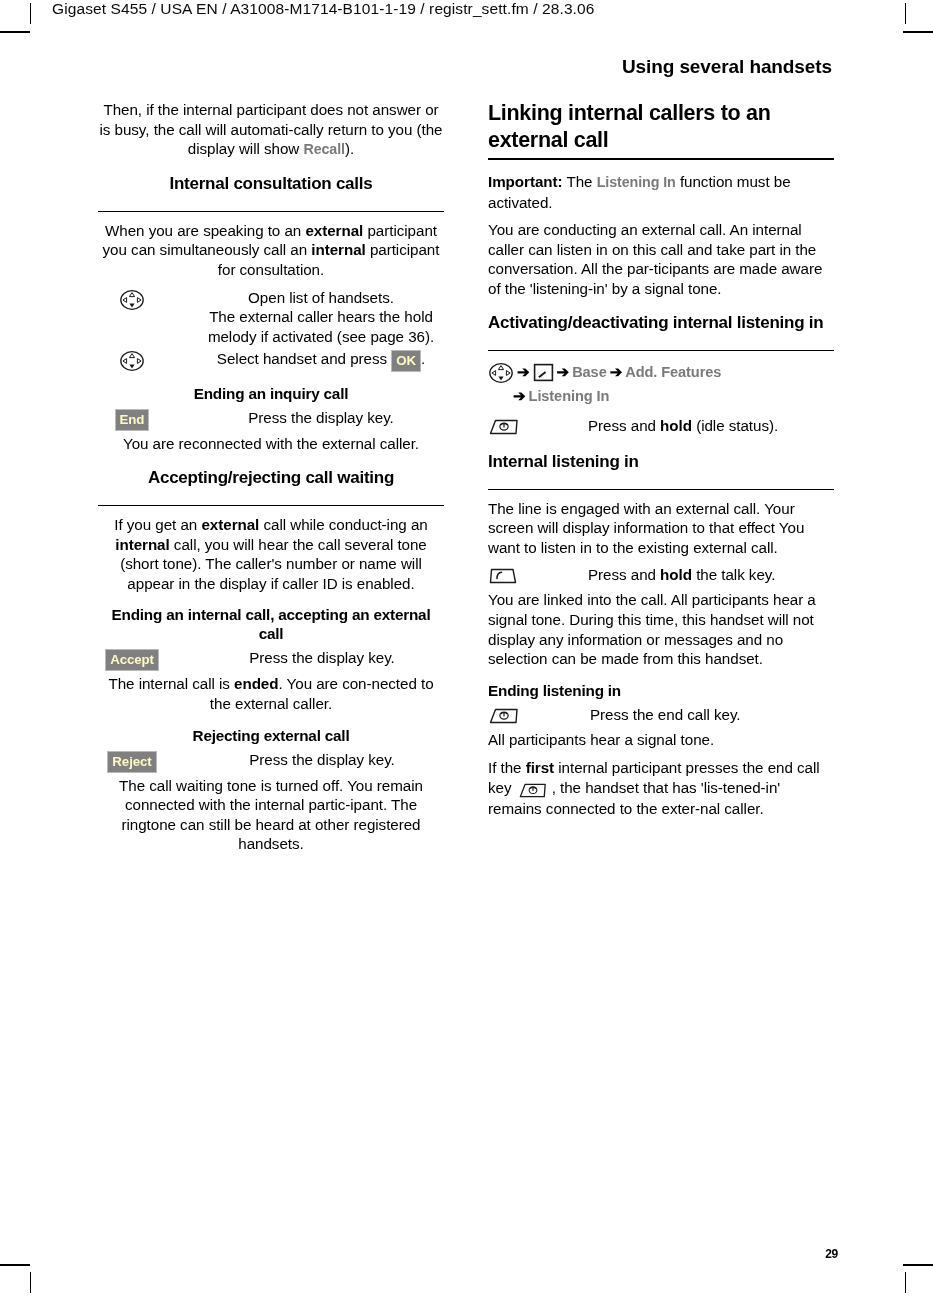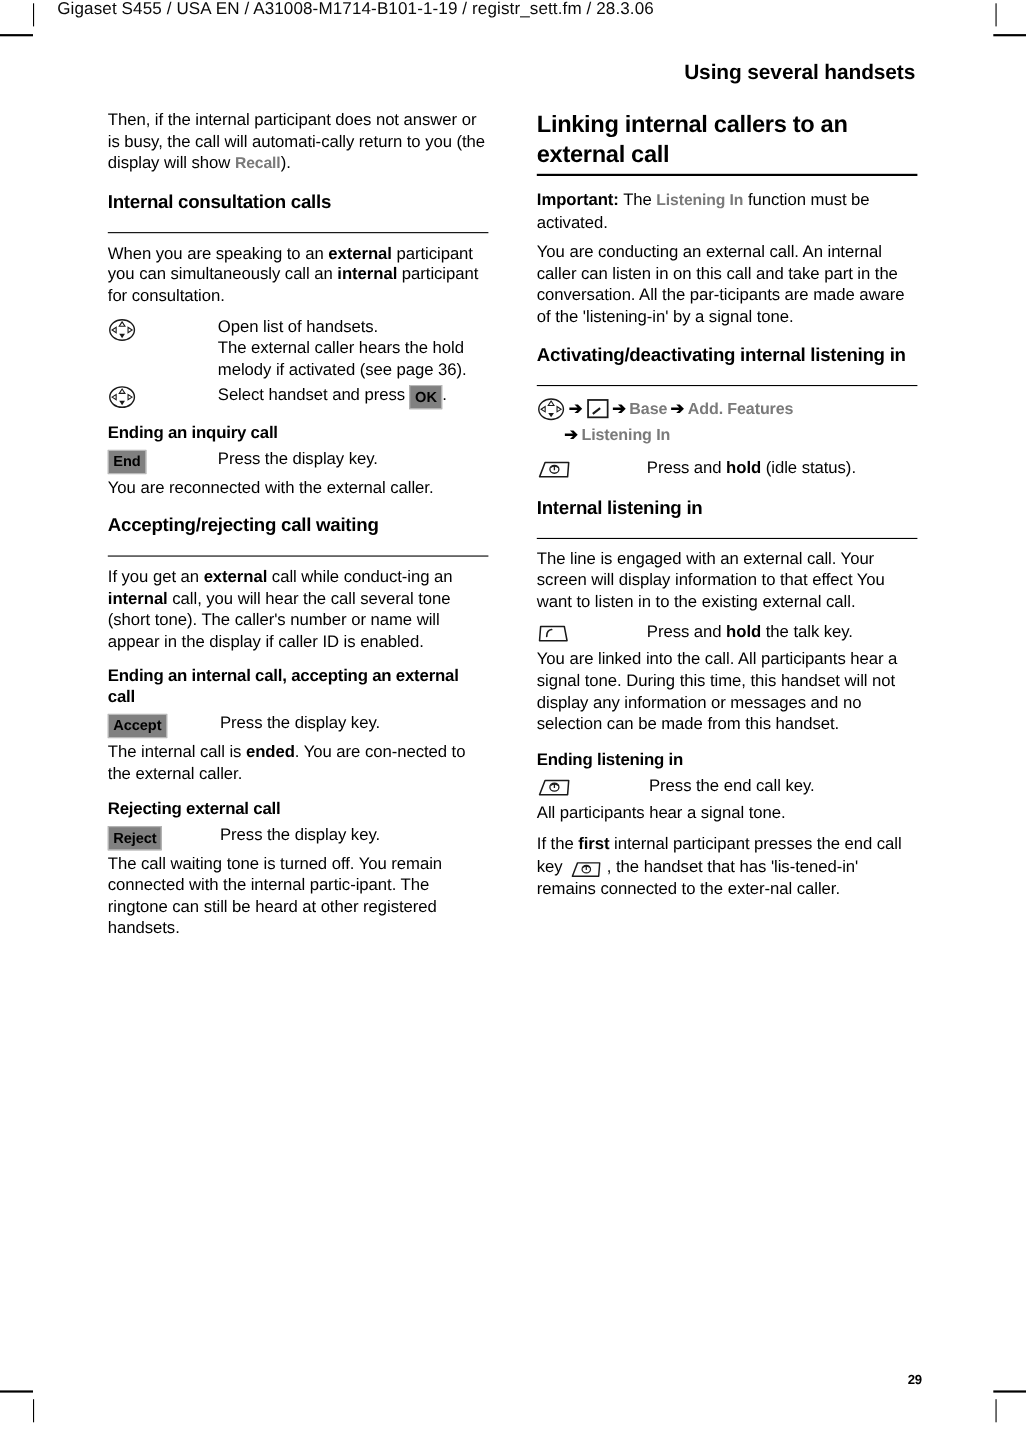--- a/index.html
+++ b/index.html
@@ -58,21 +58,21 @@
     left: 98px;
     top: 100px;
     width: 736px;
     height: 1000px;
   }
   .col {
     position: absolute;
     top: 0;
     width: 346px;
   }
-  .col-left  { left: 0px; }
+  .col-left  { left: 0px; text-align: center; }
   .col-right { left: 390px; }
 
   p {
     margin: 0 0 8px 0;
     font-size: 15.2px;
     line-height: 19.6px;
     letter-spacing: -.05px;
   }
   p.tight { margin-bottom: 9px; }
   b, strong { font-weight: bold; }
@@ -133,21 +133,21 @@
     font-size: 15.2px;
     line-height: 19.6px;
     letter-spacing: -.05px;
   }
   .keytext.indent-sm { padding-left: 2px; }
 
   
   .softkey {
     display: inline-block;
     background: #808080;
-    color: #000000;
+    color: #fef9c3;
     font-weight: bold;
     font-size: 13.3px;
     line-height: 15px;
     padding: 2px 4px 3px 4px;
     letter-spacing: -.1px;
     border: 1px solid #b9b9b9;
     vertical-align: baseline;
   }
   .softkey-inline { position: relative; top: 1px; }
 

